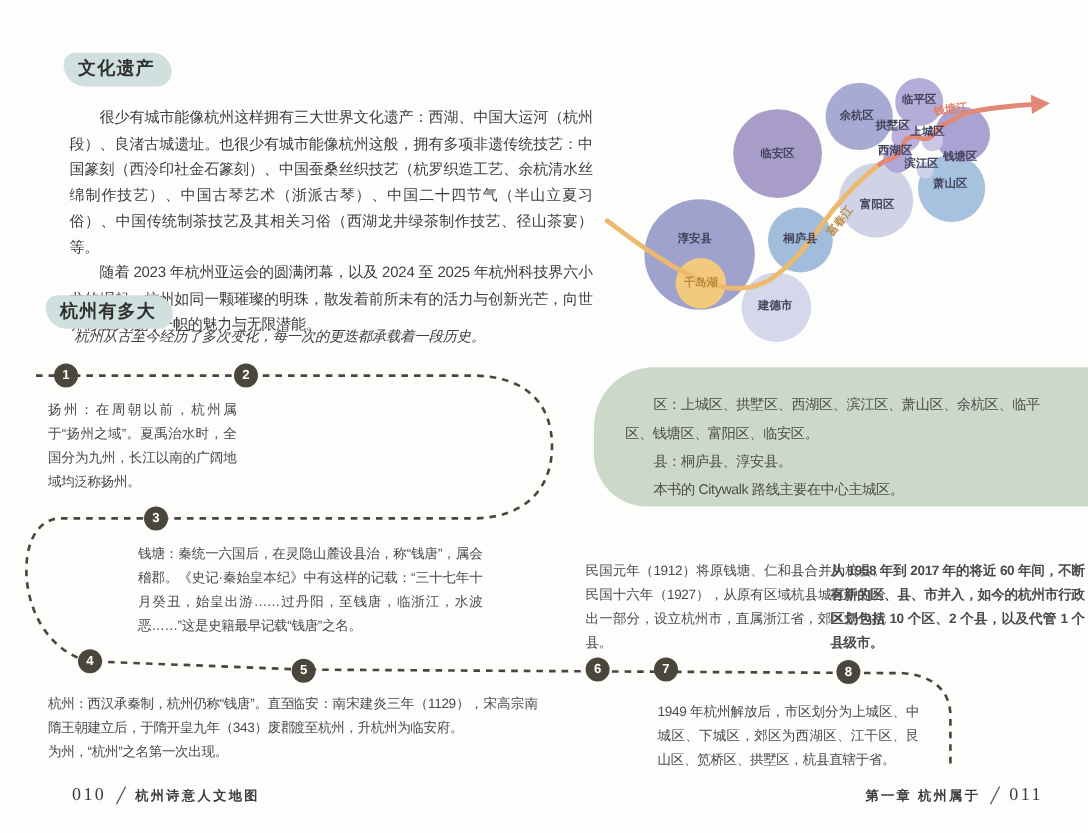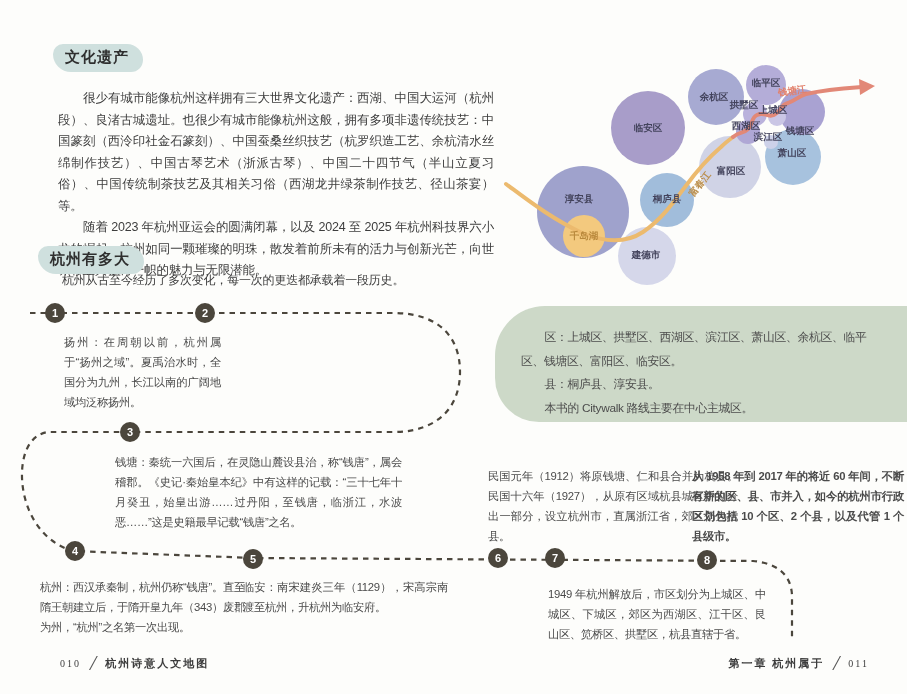--- a/index.html
+++ b/index.html
@@ -29,21 +29,21 @@
   
   #map{position:absolute;left:490px;top:40px;width:417px;height:262px;}
   .bubble{position:absolute;border-radius:50%;}
   .bubble-label{position:absolute;transform:translate(-50%,-50%);font-size:9.5px;font-weight:bold;
                 color:#43435c;white-space:nowrap;z-index:4;}
   .river-label{position:absolute;font-size:9.5px;font-weight:bold;white-space:nowrap;z-index:4;}
 
   
   .footer{position:absolute;font-family:"Liberation Serif","DejaVu Serif",serif;color:#3c3c3c;font-size:12px;}
   .footer .slash{font-size:22px;font-weight:300;font-style:italic;margin:0 6px;color:#555;vertical-align:-3px;}
-  .footer .pagenum{font-size:10px;letter-spacing:2px;}
+  .footer .pagenum{font-size:15px;letter-spacing:2px;}
   .footer .ftitle{font-size:11px;font-weight:bold;letter-spacing:2px;}
 </style>
 </head>
 <body>
 
 <div id="page">
 
   <div class="sec-head" style="left:53px;top:44px;">
     <span>文化遗产</span>
   </div>
@@ -88,36 +88,36 @@
       <path d="M 243 97 C 250 91 253 94 258 89 C 263 84 261 78 267 75 C 274 71 277 78 284 75 C 291 72 290 65 298 63 C 306 60 309 56 316 54 C 338 49 356 48 371 47" fill="none" stroke="#e28877" stroke-width="4" stroke-linecap="round"></path>
       <polygon points="369,39 385,46 370,55" fill="#e28877"></polygon>
     </svg>
     <div class="river-label" style="left:196px;top:138px;transform:rotate(-52deg);color:#bb8f4e;">富春江</div>
     <div class="river-label" style="left:288px;top:45px;transform:rotate(-8deg);color:#e2806b;">钱塘江</div>
   </div>
 
   <div class="sec-head" style="left:38px;top:246px;">
     <span>杭州有多大</span>
   </div>
-  <div class="intro" style="left:62px;top:272px;">杭州从古至今经历了多次变化，每一次的更迭都承载着一段历史。</div>
+  <div class="intro" style="left:62px;top:272px;font-style:italic;">杭州从古至今经历了多次变化，每一次的更迭都承载着一段历史。</div>
 
   <svg class="tl-svg" width="907" height="694">
     <path d="M 30 313 L 396 313 C 438 314 460 336 460 372 C 460 407 438 431 396 432 L 48 432 C 33 434 23 448 22 472 C 21 505 38 541 73 551 L 253 558 L 753 561 C 776 563 791 574 792 595 L 792 641" fill="none" stroke="#4b463c" stroke-width="2.2" stroke-dasharray="5.5 5"></path>
   </svg>
 
   <div class="tl-node" style="left:45px;top:303px;">1</div>
   <div class="tl-node" style="left:195px;top:303px;">2</div>
   <div class="tl-node" style="left:120px;top:422px;">3</div>
   <div class="tl-node" style="left:65px;top:541px;">4</div>
   <div class="tl-node" style="left:243px;top:549px;">5</div>
   <div class="tl-node" style="left:488px;top:548px;">6</div>
   <div class="tl-node" style="left:545px;top:548px;">7</div>
   <div class="tl-node" style="left:697px;top:550px;">8</div>
 
-  <div class="tl-text" style="left:40px;top:332px;width:157px;margin-left:24px;">扬州：在周朝以前，杭州属于“扬州之域”。夏禹治水时，全国分为九州，长江以南的广阔地域均泛称扬州。</div>
+  <div class="tl-text" style="left:40px;top:332px;width:157px;">扬州：在周朝以前，杭州属于“扬州之域”。夏禹治水时，全国分为九州，长江以南的广阔地域均泛称扬州。</div>
   <div class="tl-text" style="left:115px;top:452px;width:287px;">钱塘：秦统一六国后，在灵隐山麓设县治，称“钱唐”，属会稽郡。《史记·秦始皇本纪》中有这样的记载：“三十七年十月癸丑，始皇出游……过丹阳，至钱唐，临浙江，水波恶……”这是史籍最早记载“钱唐”之名。</div>
   <div class="tl-text" style="left:40px;top:577px;width:205px;">杭州：西汉承秦制，杭州仍称“钱唐”。直至隋王朝建立后，于隋开皇九年（343）废郡为州，“杭州”之名第一次出现。</div>
   <div class="tl-text" style="left:243px;top:577px;width:205px;">临安：南宋建炎三年（1129），宋高宗南渡至杭州，升杭州为临安府。</div>
   <div class="tl-text" style="left:488px;top:466px;width:250px;">民国元年（1912）将原钱塘、仁和县合并为杭县。民国十六年（1927），从原有区域杭县城区中划分出一部分，设立杭州市，直属浙江省，郊区仍为杭县。</div>
   <div class="tl-text" style="left:548px;top:584px;width:218px;">1949 年杭州解放后，市区划分为上城区、中城区、下城区，郊区为西湖区、江干区、艮山区、笕桥区、拱墅区，杭县直辖于省。</div>
   <div class="tl-text" style="left:692px;top:466px;width:212px;font-weight:bold;">从 1958 年到 2017 年的将近 60 年间，不断有新的区、县、市并入，如今的杭州市行政区划包括 10 个区、2 个县，以及代管 1 个县级市。</div>
 
   <div class="infobox">
     <p>区：上城区、拱墅区、西湖区、滨江区、萧山区、余杭区、临平区、钱塘区、富阳区、临安区。</p>
     <p>县：桐庐县、淳安县。</p>

